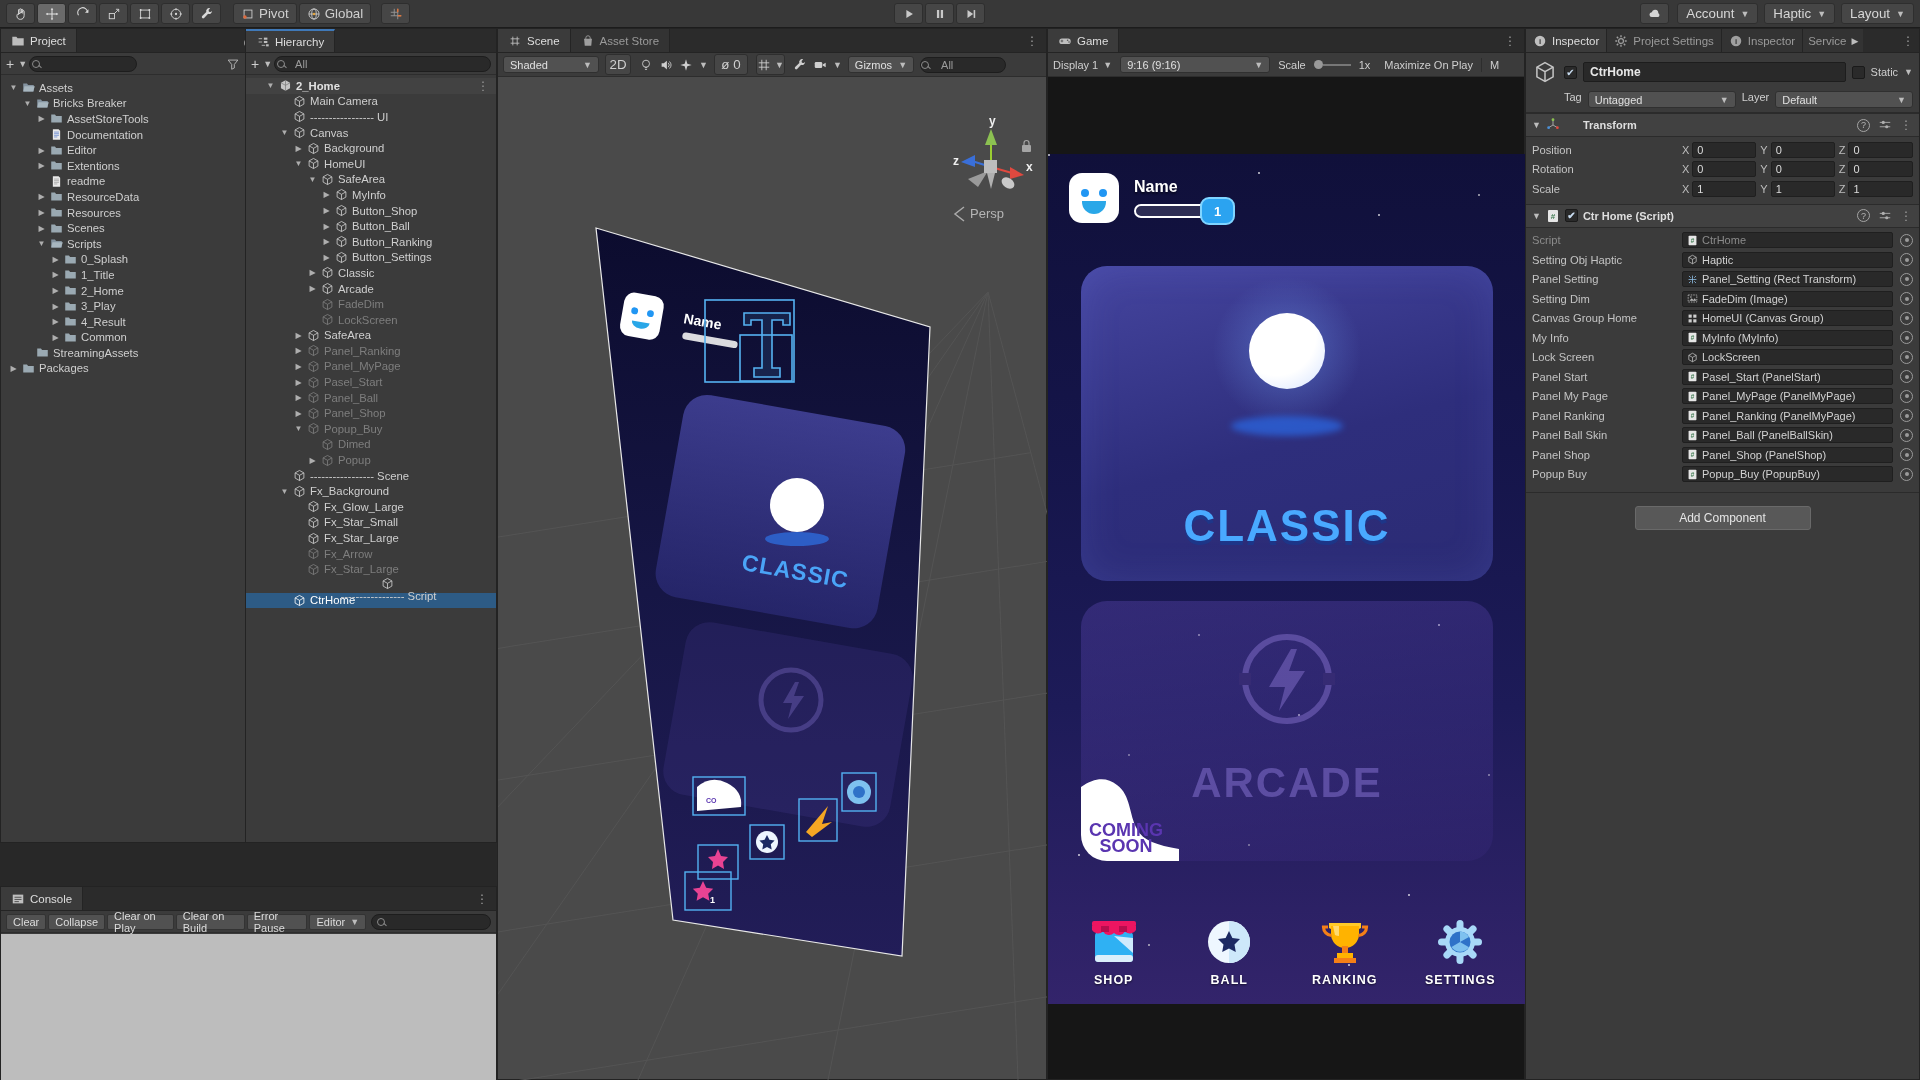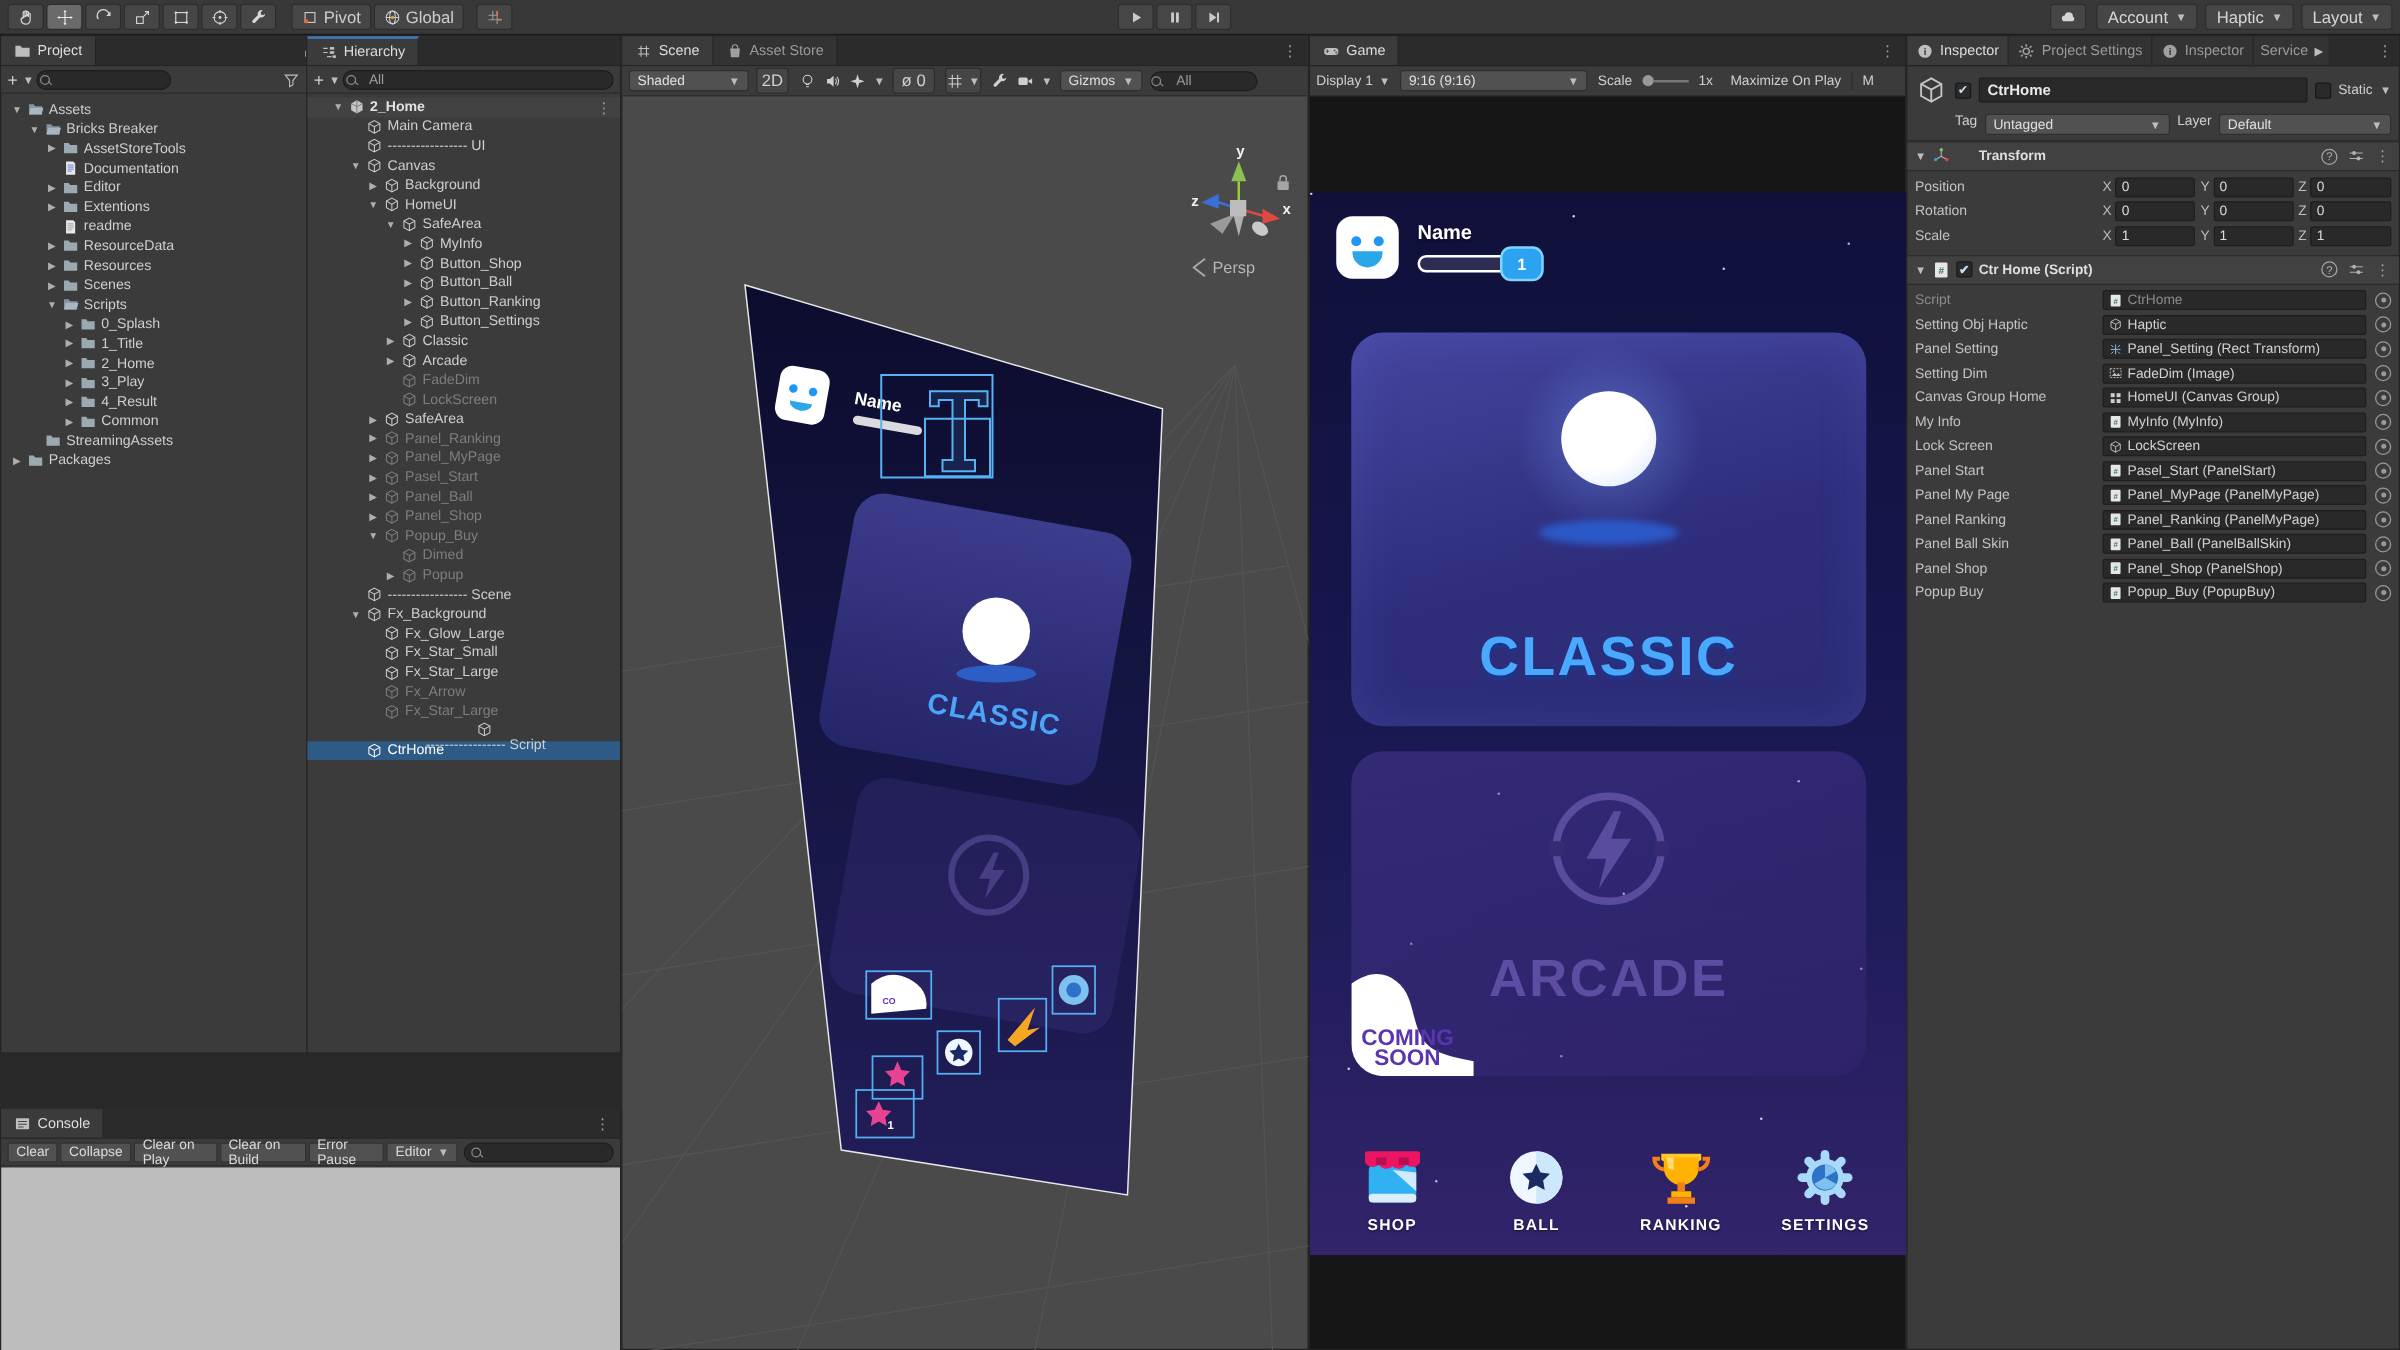--- a/index.html
+++ b/index.html
@@ -1511,20 +1511,23 @@
             <svg viewBox="0 0 14 14">
               <rect x="2" y="1" width="10" height="12" rx="1" fill="#e6e6e6"></rect>
               <text x="7" y="10" font-size="8" font-weight="bold" text-anchor="middle" fill="#3c7a4f">#</text>
             </svg>
           </span>
           <span class="ival">Popup_Buy (PopupBuy)</span>
         </span>
         <span class="target"></span>
       </div>
     </div>
+  <div style="border-top:1px solid #2b2b2b;padding:13px 0 0;display:flex;justify-content:center">
+    <button style="width:176px;height:24px;background:#585858;border:1px solid #696969;border-radius:3px;color:#e6e6e6;font-size:12px">Add Component</button>
+  </div>
 </div>
 
 <div class="panel" id="console-panel" style="left:0;top:886px;width:497px;height:237px">
   <div class="tabstrip">
     <div class="tab active">
         <span class="icon">
           <svg viewBox="0 0 16 16">
             <rect x="2" y="3" width="12" height="10" fill="#bfbfbf"></rect>
             <path d="M4 6h8M4 8.5h8M4 11h5" stroke="#444"></path>
           </svg>

